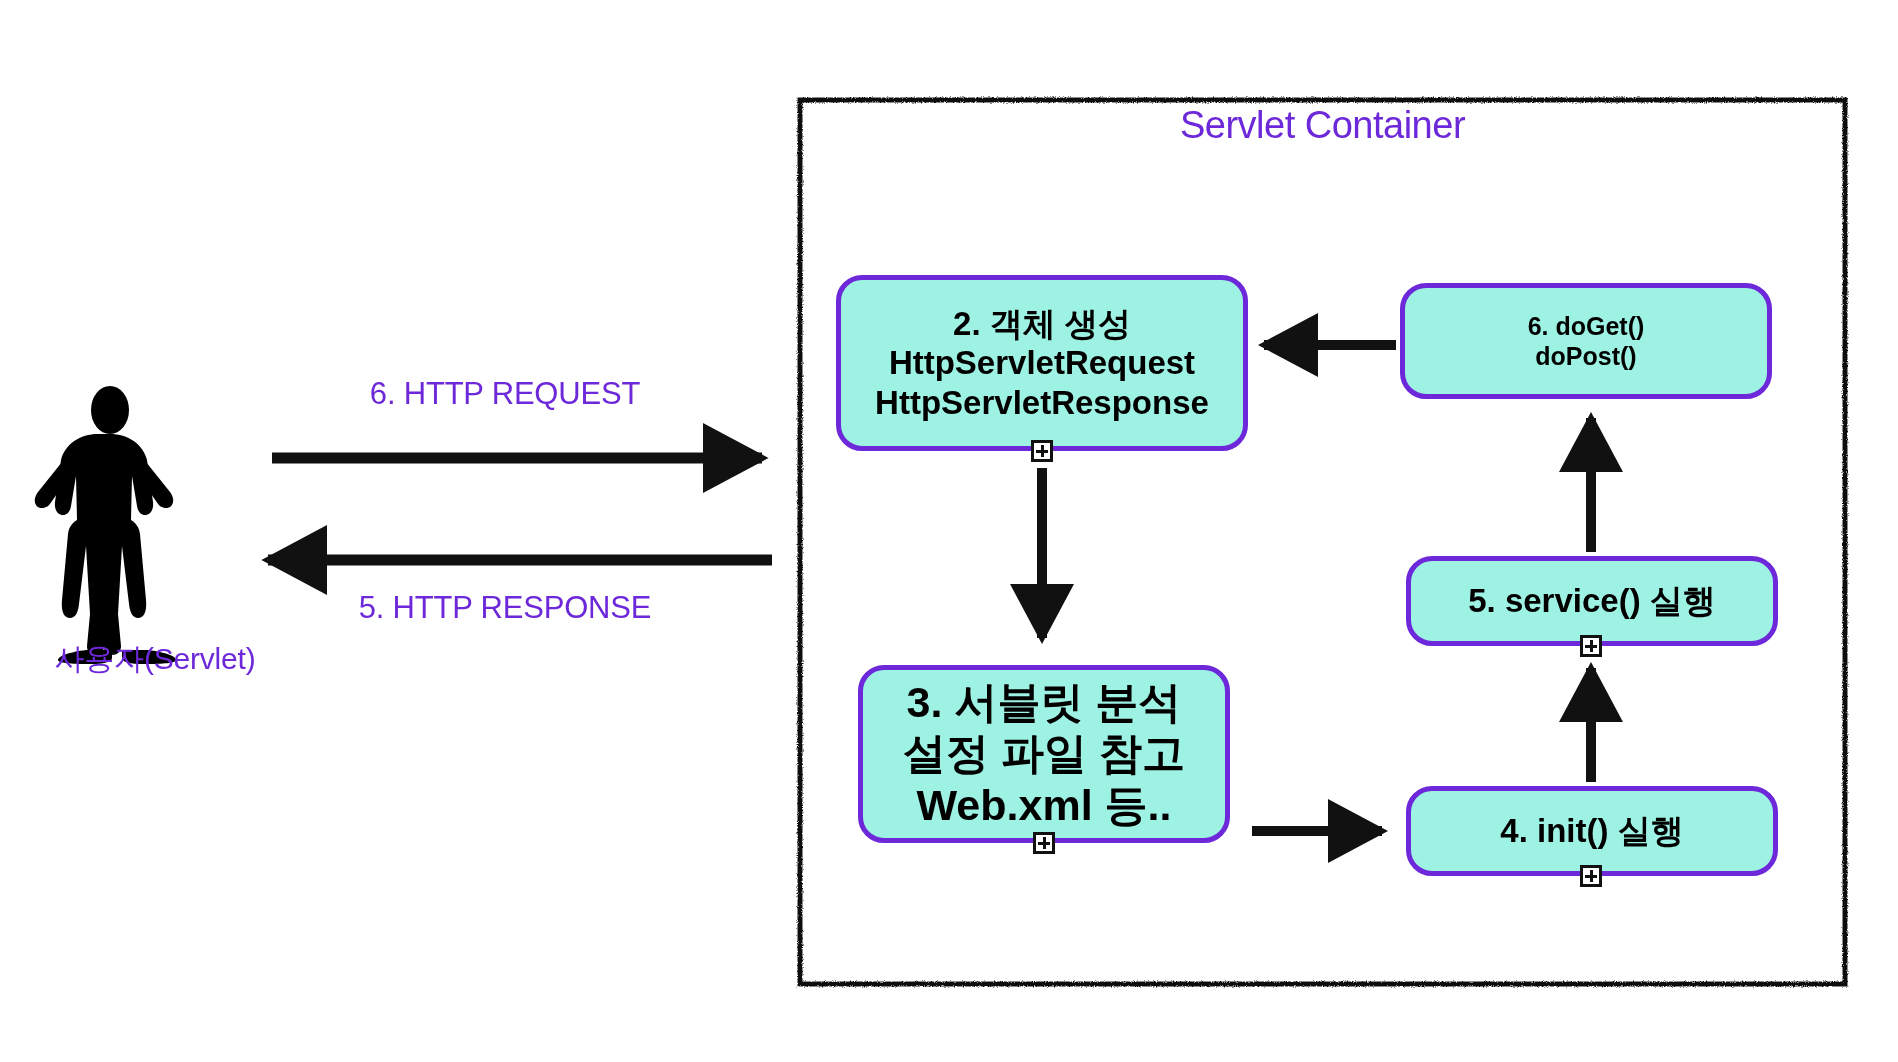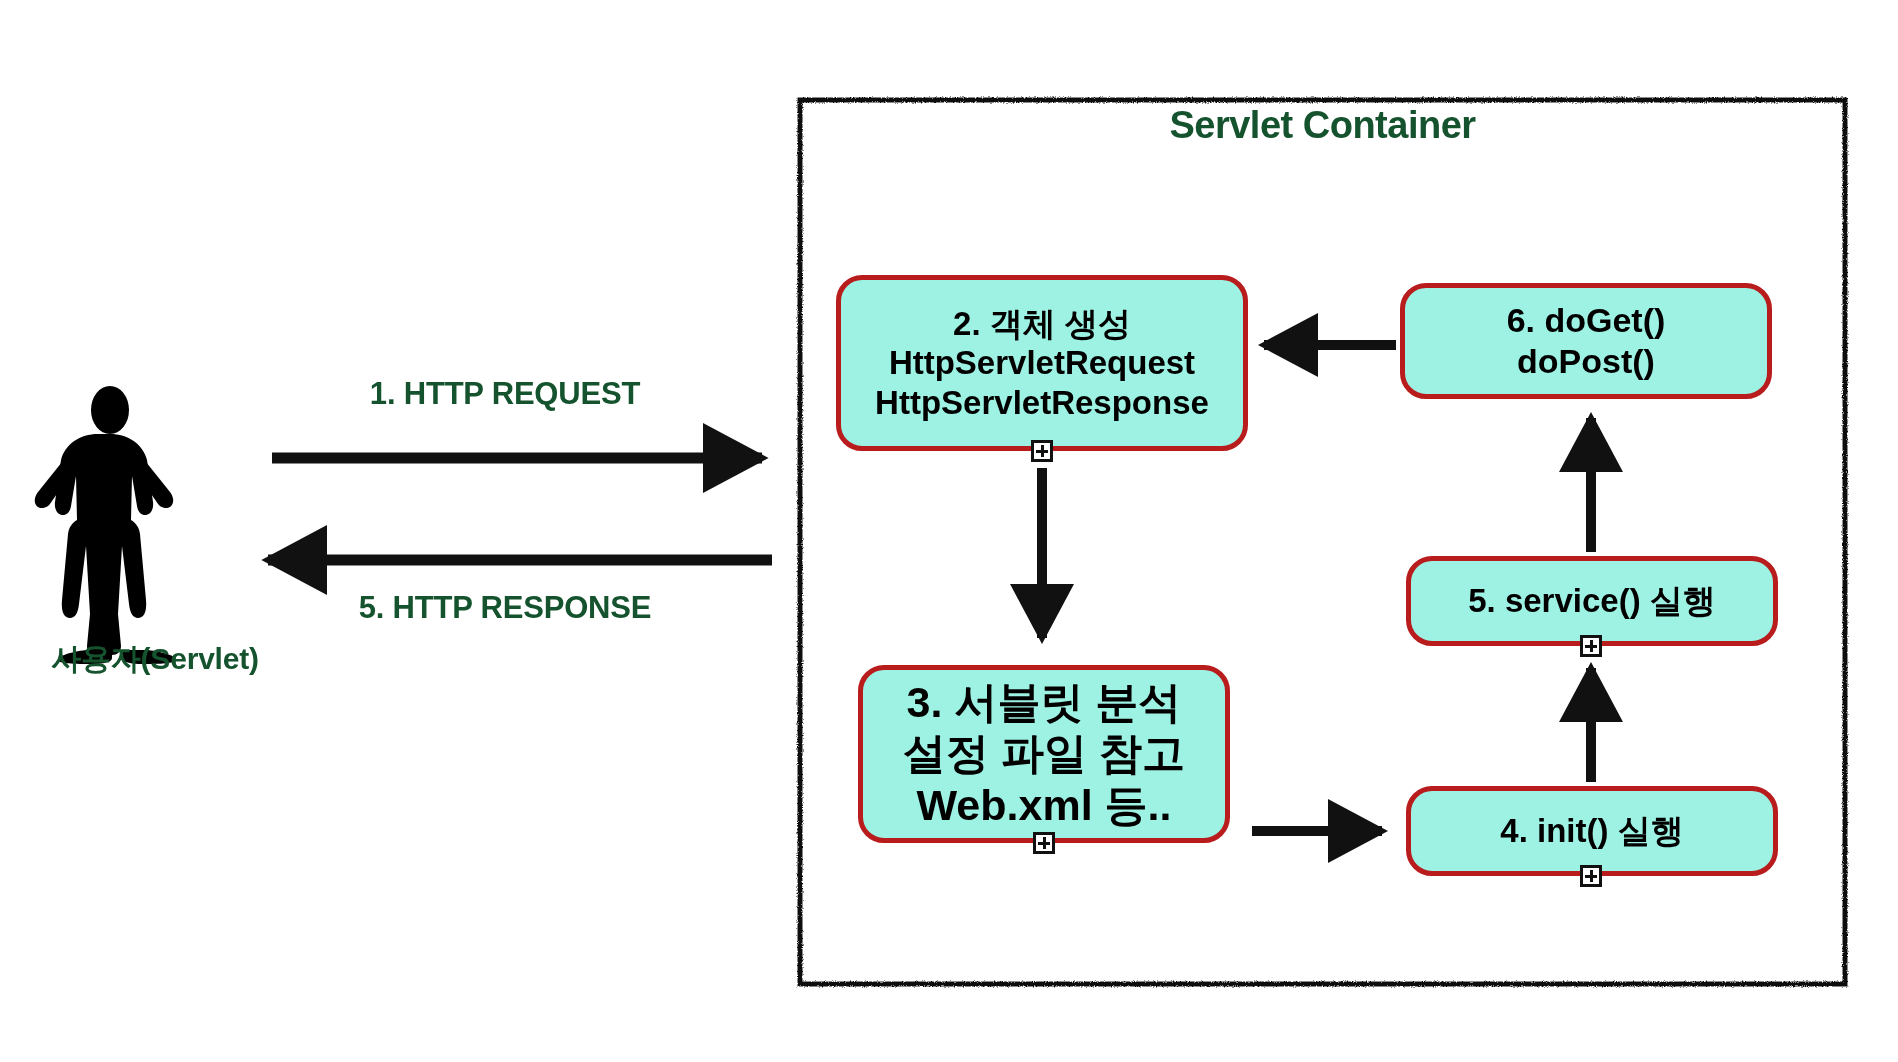--- a/index.html
+++ b/index.html
@@ -20,22 +20,22 @@
     left: 0;
     top: 0;
     width: 1898px;
     height: 1062px;
   }
 
   
   .lbl {
     position: absolute;
     font-family: "Liberation Sans", "DejaVu Sans", sans-serif;
-    font-weight: bold;
-    color: #14532d;
+    font-weight: normal;
+    color: #6d28d9;
     white-space: pre;
     line-height: 1.18;
     letter-spacing: -0.2px;
   }
   .centered {
     text-align: center;
   }
 
   
   #container-title {
@@ -66,21 +66,21 @@
     top: 590px;
     width: 650px;
     font-size: 31px;
   }
 
   
   .node {
     position: absolute;
     box-sizing: border-box;
     background: #9DF2E3;
-    border: 5px solid #b91c1c;
+    border: 5px solid #6d28d9;
     border-radius: 26px;
     display: flex;
     align-items: center;
     justify-content: center;
     text-align: center;
   }
   .node .node-text {
     font-family: "Liberation Sans", "DejaVu Sans", sans-serif;
     font-weight: bold;
     color: #000000;
@@ -89,21 +89,21 @@
     padding: 0 10px;
   }
 
   #node-create  { left: 836px; top: 275px; width: 412px; height: 176px; }
   #node-create .node-text  { font-size: 33px; }
 
   #node-analyze { left: 858px; top: 665px; width: 372px; height: 178px; }
   #node-analyze .node-text { font-size: 43px; }
 
   #node-doget   { left: 1400px; top: 283px; width: 372px; height: 116px; }
-  #node-doget .node-text   { font-size: 34px; }
+  #node-doget .node-text   { font-size: 25px; }
 
   #node-service { left: 1406px; top: 556px; width: 372px; height: 90px; align-items: center; }
   #node-service .node-text { font-size: 33px; }
 
   #node-init    { left: 1406px; top: 786px; width: 372px; height: 90px; }
   #node-init .node-text    { font-size: 33px; }
 
   
   .plus-handle {
     position: absolute;
@@ -189,21 +189,21 @@
 
     <line x1="1591" y1="552" x2="1591" y2="418" stroke="#111111" stroke-width="10" marker-end="url(#ah)"></line>
 
     <line x1="1396" y1="345" x2="1264" y2="345" stroke="#111111" stroke-width="10" marker-end="url(#ah)"></line>
   </svg>
 
   <div class="lbl centered" id="container-title">Servlet Container</div>
 
   <div class="lbl centered" id="client-label">사용자(Servlet)</div>
 
-  <div class="lbl centered" id="req-caption">1. HTTP REQUEST</div>
+  <div class="lbl centered" id="req-caption">6. HTTP REQUEST</div>
 
   <div class="lbl centered" id="res-caption">5. HTTP RESPONSE</div>
 
   <div class="node" id="node-create">
     <span class="node-text">2. 객체 생성
 HttpServletRequest
 HttpServletResponse</span>
   </div>
   <div class="plus-handle" id="handle-create"></div>
 

